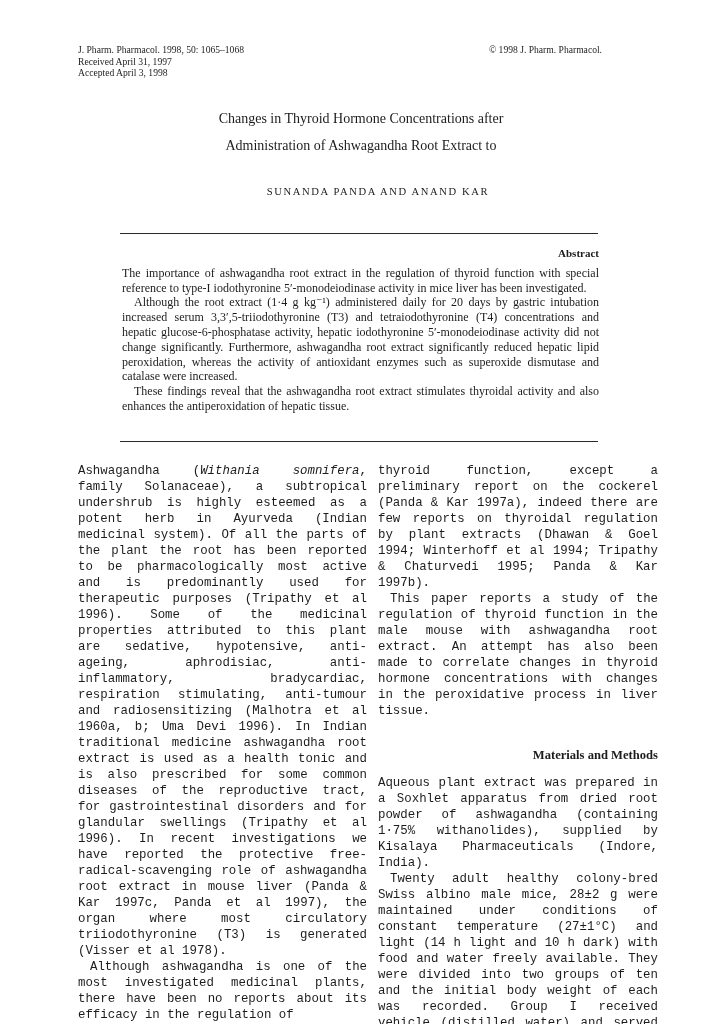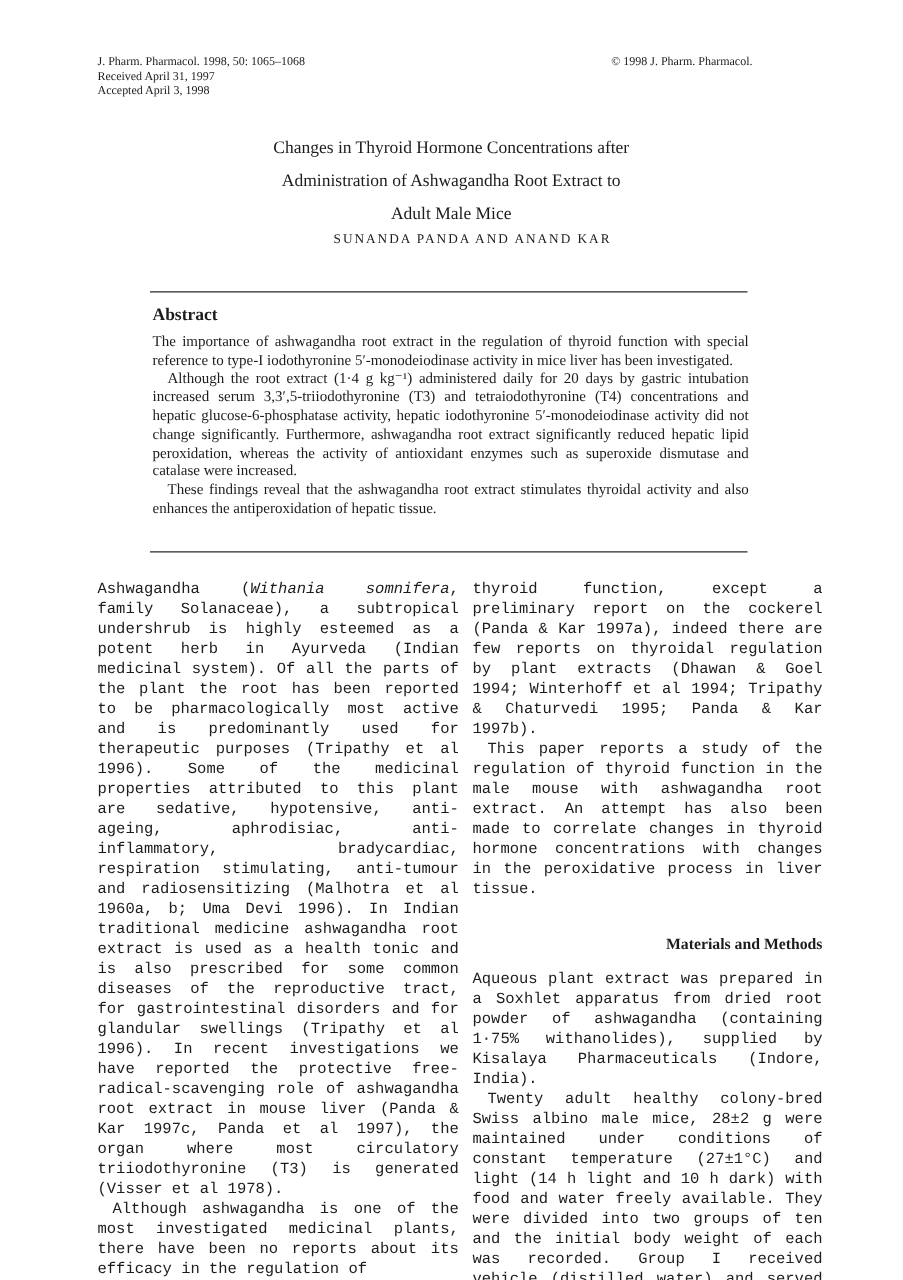--- a/index.html
+++ b/index.html
@@ -83,23 +83,23 @@
   .abstract {
     position: absolute;
     left: 122px;
     top: 246px;
     width: 477px;
     font-size: 12px;
     line-height: 14.8px;
     text-align: justify;
   }
   .abstract-heading {
-    text-align: left;
+    text-align: right;
     font-weight: bold;
-    font-size: 14px;
+    font-size: 11px;
     margin: 0 0 5px 0;
     font-family: Liberation Serif, serif;
   }
   .abstract p { margin: 0; }
 
   
   .columns {
     position: absolute;
     left: 78px;
     top: 463px;
@@ -139,21 +139,20 @@
   <div class="header-left">
     <div>J. Pharm. Pharmacol. 1998, 50: 1065–1068</div>
     <div>Received April 31, 1997</div>
     <div>Accepted April 3, 1998</div>
   </div>
   <div class="header-right">© 1998 J. Pharm. Pharmacol.</div>
 
   <h1 class="article-title">
     <div>Changes in Thyroid Hormone Concentrations after</div>
     <div>Administration of Ashwagandha Root Extract to</div>
-    <div>Adult Male Mice</div>
   </h1>
 
   <div class="authors-line">SUNANDA PANDA AND ANAND KAR</div>
 
   <div class="rule rule-top"></div>
   <div class="rule rule-bottom"></div>
 
   <div class="abstract">
     <div class="abstract-heading">Abstract</div>
     <p>The importance of ashwagandha root extract in the regulation of thyroid function with special reference to type-I iodothyronine 5′-monodeiodinase activity in mice liver has been investigated.</p>

